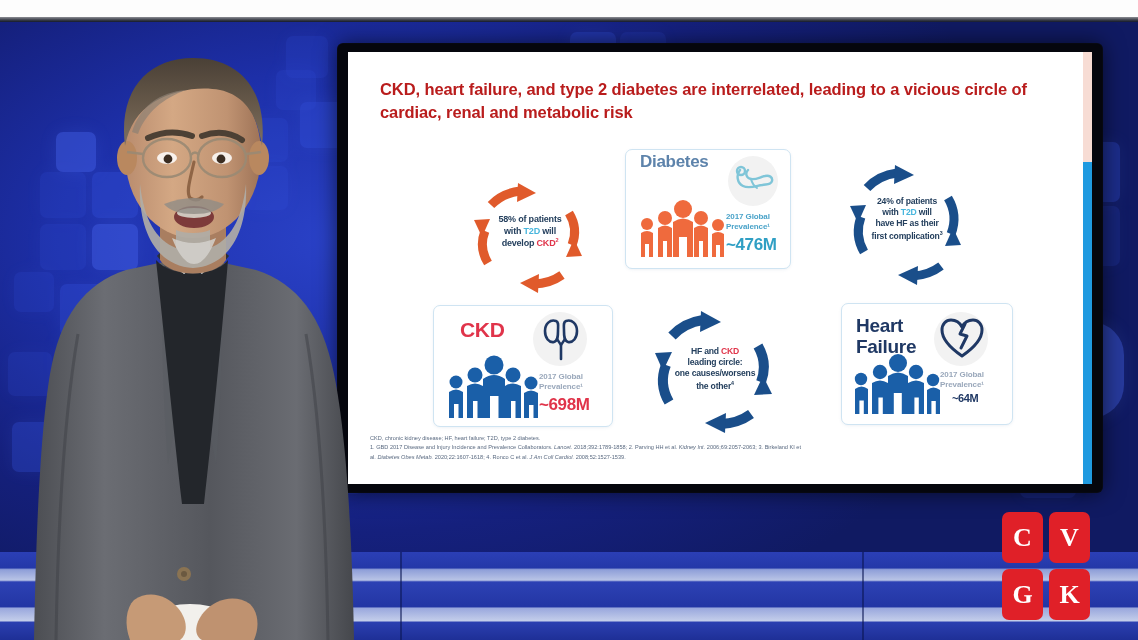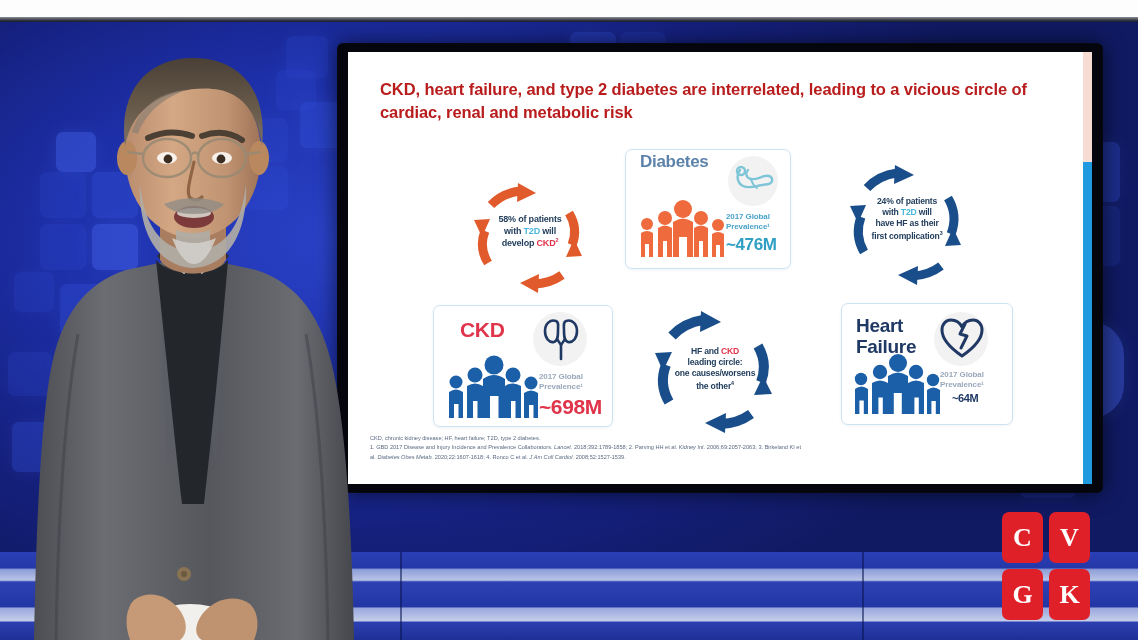--- a/index.html
+++ b/index.html
@@ -66,21 +66,21 @@
   .card-title { position:absolute; font-weight:bold; letter-spacing:-.3px; }
   .t-diabetes { left:14px; top:2px; font-size:17px; color:#5d83ab; }
   .t-ckd      { left:26px; top:12px; font-size:21px; color:#e0344a; }
   .t-hf       { left:14px; top:12px; font-size:19px; color:#1f3864; line-height:1.08; }
 
   .prev-block { position:absolute; line-height:1.25; }
   .prev-label { font-size:8px; color:#4aa3c9; font-weight:bold; letter-spacing:-.1px; }
   .prev-label.red  { color:#9aa8bb; }
   .prev-value { font-weight:bold; letter-spacing:-.4px; margin-top:2px; }
   .pv-teal { color:#2f9fc4; font-size:17px; }
-  .pv-red  { color:#e0344a; font-size:21px; }
+  .pv-red  { color:#e0344a; font-size:17px; }
   .pv-navy { color:#1f3864; font-size:11px;padding-left:12px; }
 
   
   .organ-bubble { position:absolute; border-radius:50%; background:#f2f2f2; }
 
   
   .people { position:absolute; }
 
   
   .circ { position:absolute; }

